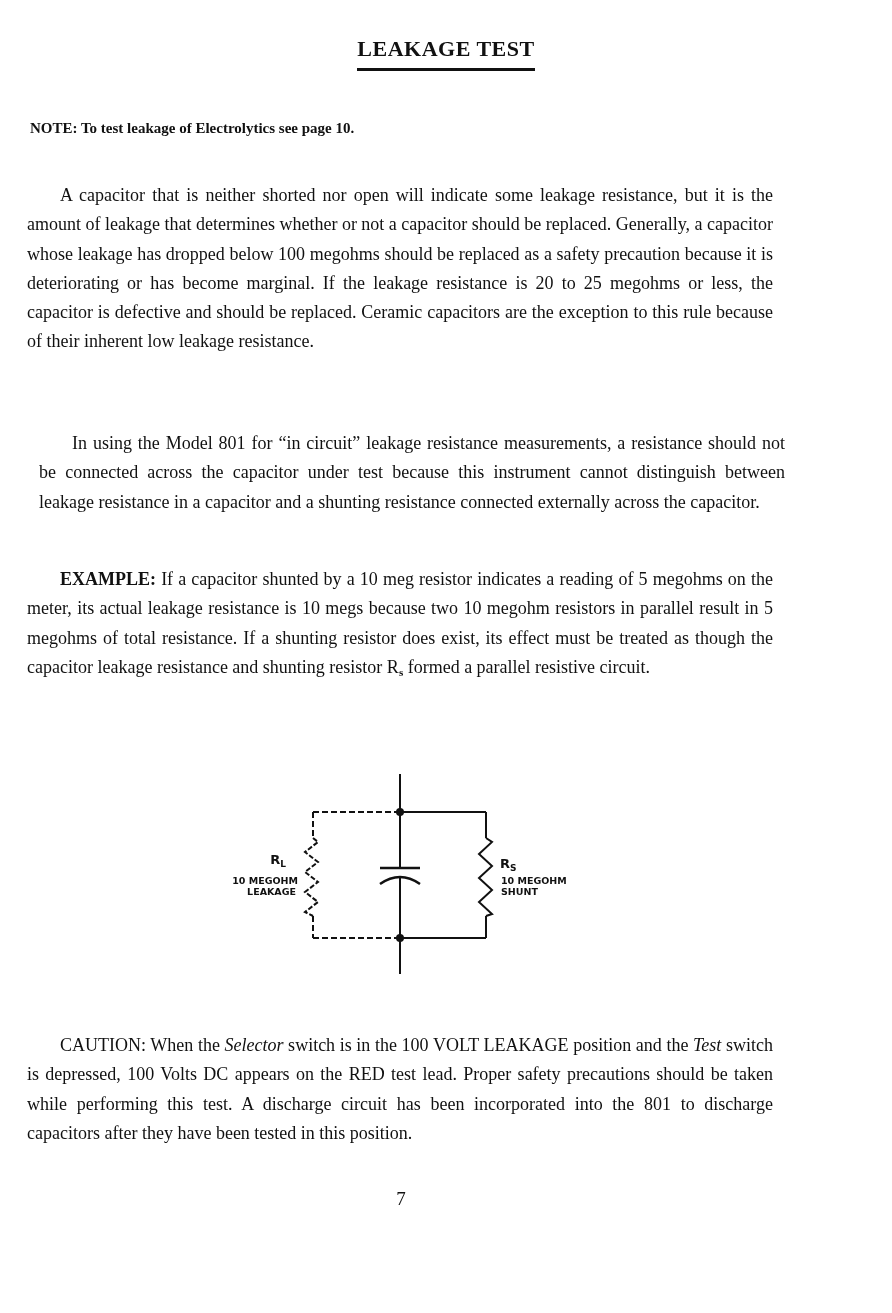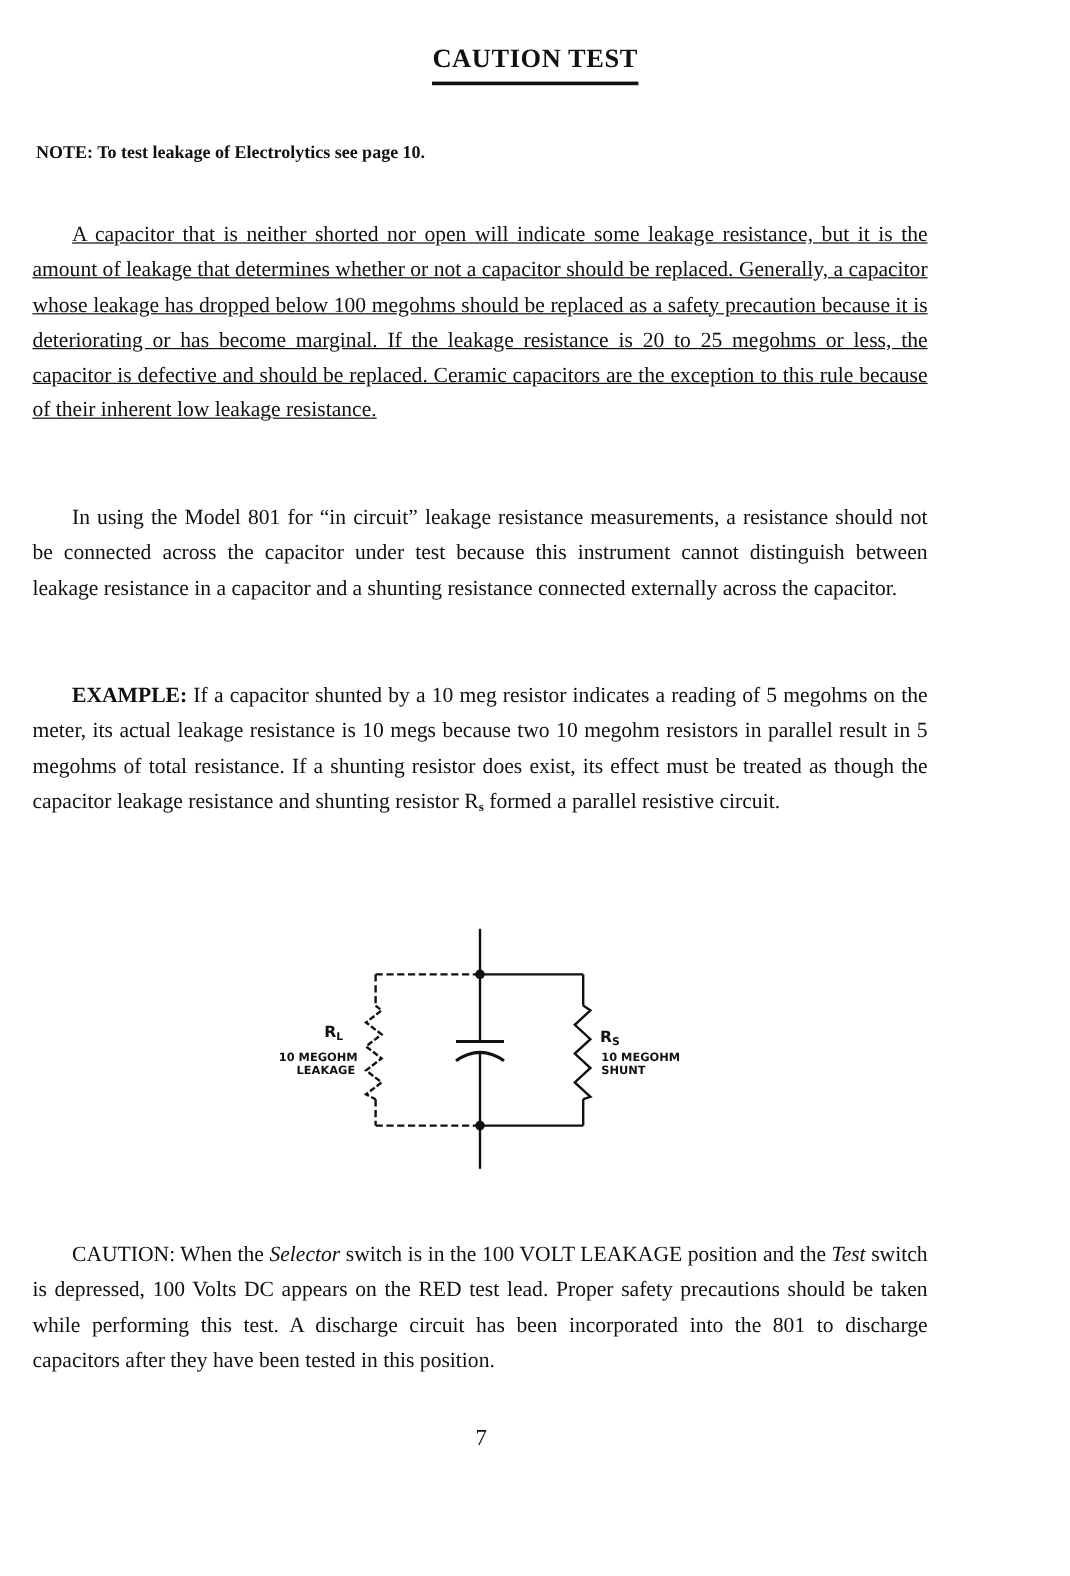--- a/index.html
+++ b/index.html
@@ -21,21 +21,21 @@
     .note {
       position: absolute; left: 30px; top: 120px;
       font-size: 15px; font-weight: bold;
     }
     .para {
       position: absolute; left: 27px; width: 746px;
       font-size: 18px; line-height: 29.3px;
       text-align: justify;
       text-indent: 33px;
     }
-    .p1 { top: 181px; text-decoration: underline; }
+    .p1 { top: 181px; }
     .p2 { top: 417px; }
     .p3 { top: 565px; }
     .p4 { top: 1031px; }
     .lead { font-weight: bold; }
     .lead-bold { font-weight: normal; }
     sub.s { font-size: 11px; font-weight: bold; vertical-align: -3px; }
     .circuit {
       position: absolute; left: 200px; top: 760px; width: 400px; height: 230px;
     }
     .page-num {
@@ -44,28 +44,28 @@
     }
     .diag-label {
       font-family: "DejaVu Sans", "Liberation Sans", sans-serif;
       font-weight: bold;
     }
   </style>
 </head>
 <body>
 
 <div class="title">
-  <span>CAUTION TEST</span>
+  <span>LEAKAGE TEST</span>
 </div>
 
 <div class="note">NOTE:  To test leakage of Electrolytics see page 10.</div>
 
 <p class="para p1" style="margin:0">A capacitor that is neither shorted nor open will indicate some leakage resistance, but it is the amount of leakage that determines whether or not a capacitor should be replaced. Generally, a capacitor whose leakage has dropped below 100 megohms should be replaced as a safety precaution because it is deteriorating or has become marginal. If the leakage resistance is 20 to 25 megohms or less, the capacitor is defective and should be replaced. Ceramic capacitors are the exception to this rule because of their inherent low leakage resistance.</p>
 
-<p class="para p2" style="margin:0">In using the Model 801 for “in circuit” leakage resistance measurements, a resistance should not be connected across the capacitor under test because this instrument cannot distinguish between leakage resistance in a capacitor and a shunting resistance connected externally across the capacitor.</p>
+<p class="para p2" style="margin:12px">In using the Model 801 for “in circuit” leakage resistance measurements, a resistance should not be connected across the capacitor under test because this instrument cannot distinguish between leakage resistance in a capacitor and a shunting resistance connected externally across the capacitor.</p>
 
 <p class="para p3" style="margin:0"><span class="lead">EXAMPLE:</span><span> If a capacitor shunted by a 10 meg resistor indicates a reading of 5 megohms on the meter, its actual leakage resistance is 10 megs because two 10 megohm resistors in parallel result in 5 megohms of total resistance. If a shunting resistor does exist, its effect must be treated as though the capacitor leakage resistance and shunting resistor R</span><sub class="s">s</sub><span> formed a parallel resistive circuit.</span></p>
 
 <svg class="circuit" viewBox="0 0 400 230" width="400" height="230">
   <g stroke="#111" stroke-width="2" fill="none">
 
     <line x1="200" y1="14" x2="200" y2="52"></line>
 
     <line x1="113" y1="52" x2="200" y2="52" stroke-dasharray="6,3"></line>
 

